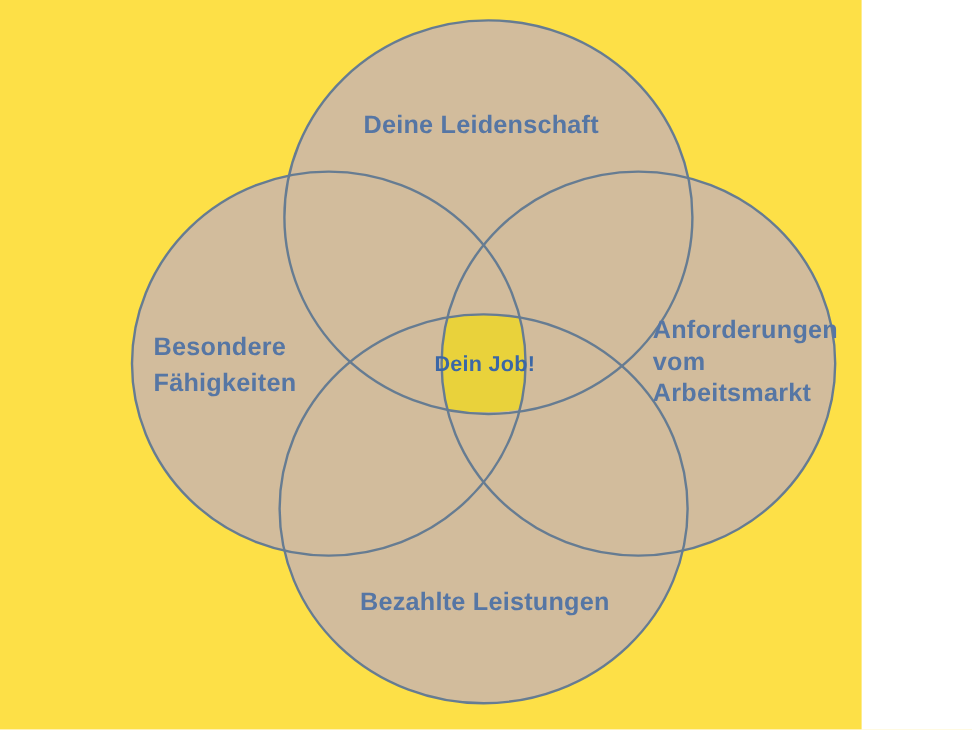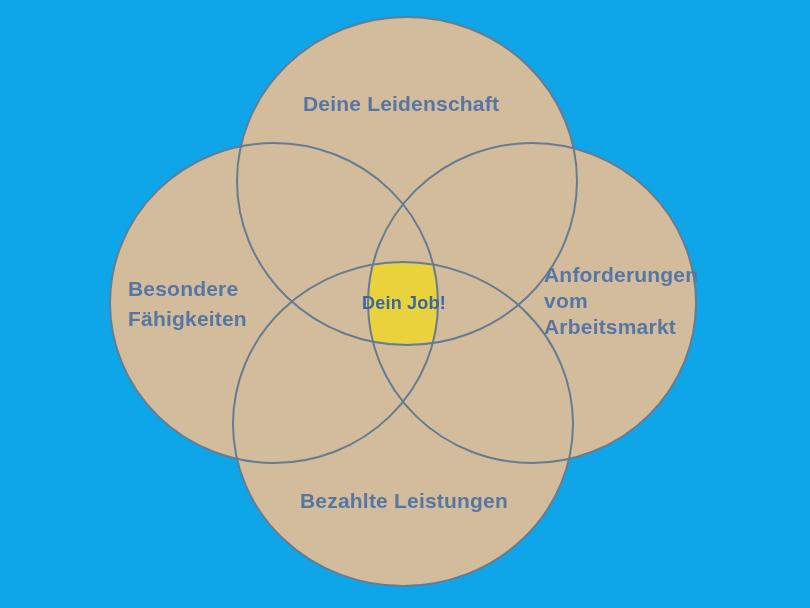--- a/index.html
+++ b/index.html
@@ -3,23 +3,23 @@
 <meta charset="utf-8">
 <style>
   html, body {
     margin: 0;
     padding: 0;
     background: #ffffff;
     font-family: "Liberation Sans", sans-serif;
   }
   .stage {
     position: relative;
-    width: 810px;
+    width: 718px;
     height: 608px;
-    background: #0ea5e9;
+    background: #fde047;
     overflow: hidden;
   }
   svg { display: block; }
   .venn-label {
     font-family: "Liberation Sans", sans-serif;
     font-weight: 600;
     font-size: 21px;
     letter-spacing: 0.2px;
   }
   .venn-label-center {

